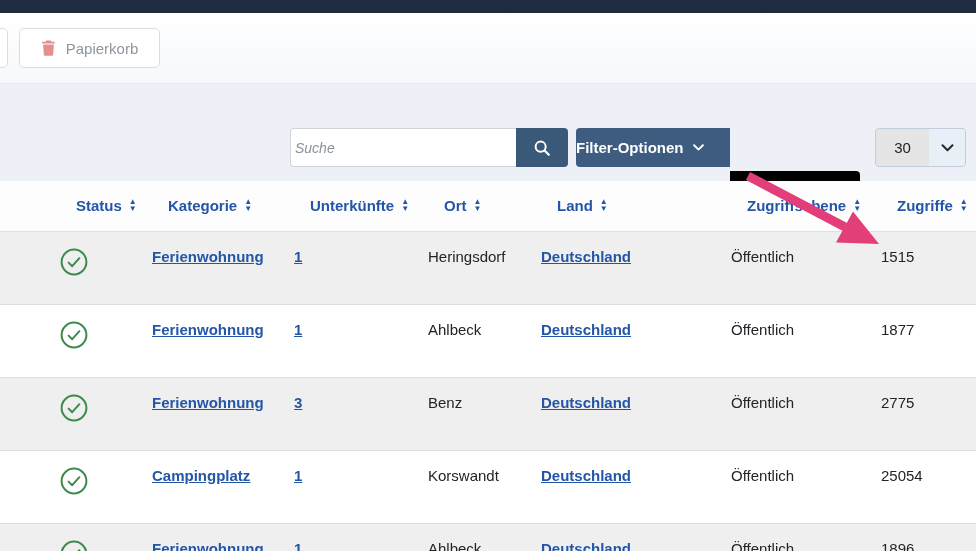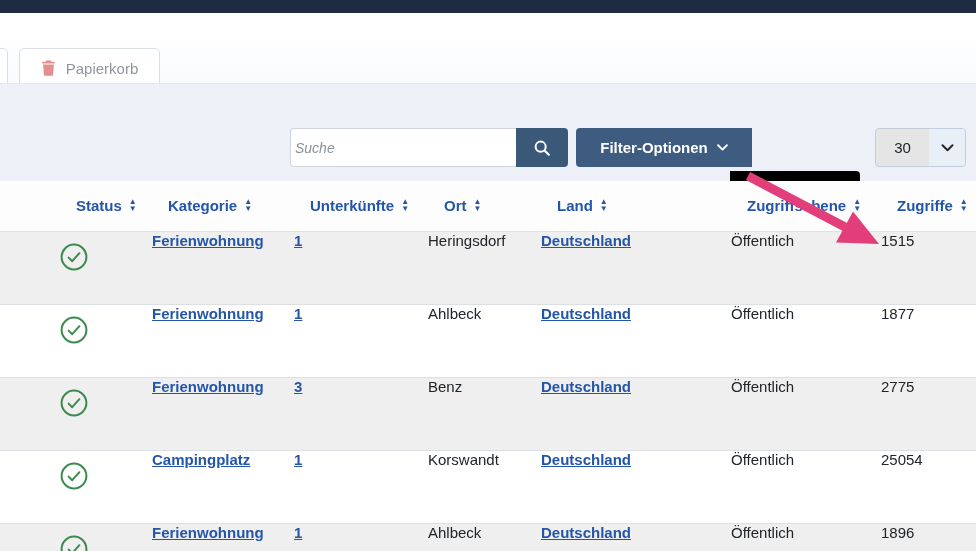--- a/index.html
+++ b/index.html
@@ -10,21 +10,20 @@
   }
   .page { position:relative; width:976px; height:551px; overflow:hidden; }
 
   
   .topbar { position:absolute; left:0; top:0; width:976px; height:13px; background:#1f2b40; }
 
   
   .toolbar {
     position:absolute; left:0; top:13px; width:976px; height:70px;
     background:linear-gradient(#ffffff,#f6f8fb);
-    margin-top:20px;
   }
   .tbtn {
     position:absolute; top:15px; height:40px;
     background:#ffffff; border:1px solid #d9dee4; border-radius:5px;
     display:flex; align-items:center; justify-content:center; gap:10px;
     font-size:15px; cursor:pointer; padding:0 18px;
   }
   .tbtn-cut { left:-132px; width:140px; }
   .tbtn-trash { left:19px; width:141px; color:#8f969e; }
   .tbtn-options { left:838px; width:128px; color:#333a41; }
@@ -42,24 +41,24 @@
     padding:0 4px; font-size:14px; font-family:inherit; color:#212529; background:#fff;
     outline:none;
   }
   .search-input::placeholder { color:#8a9299; font-style:italic; }
   .search-btn {
     position:absolute; left:516px; top:128px; width:52px; height:39px;
     background:#3a5878; border:none; border-radius:0 4px 4px 0;
     display:flex; align-items:center; justify-content:center; cursor:pointer;
   }
   .filter-btn {
-    position:absolute; left:576px; top:128px; width:176px; height:39px;
+    position:absolute; left:576px; top:128px; width:154px; height:39px;
     background:#3d5c80; border:none; border-radius:4px 0 0 4px;
     color:#fff; font-size:15px; font-weight:bold; font-family:inherit;
-    display:flex; align-items:center; justify-content:center; gap:9px; cursor:pointer;
+    display:flex; align-items:center; gap:9px; cursor:pointer;
   }
   .reset-btn {
     position:absolute; left:730px; top:128px; width:130px; height:39px;
     background:#000000; border:none; border-radius:0 4px 4px 0;
     color:#fff; font-size:15px; font-family:inherit;
     display:flex; align-items:center; justify-content:center; cursor:pointer;margin-top:43px;
   }
   .page-size {
     position:absolute; left:875px; top:128px; width:91px; height:39px;
     background:#e5e5e5; border:1px solid #c2cddc; border-radius:4px;
@@ -72,21 +71,21 @@
   table.grid {
     position:absolute; left:0; top:181px; width:976px;
     border-collapse:collapse; table-layout:fixed; background:#fff;
   }
   table.grid th {
     height:50px; text-align:left; vertical-align:middle;
     font-size:15px; font-weight:bold; color:#2456a8; background:#fdfdfe;
     border-bottom:1px solid #dde1e6; cursor:pointer; white-space:nowrap;
   }
   table.grid td {
-    height:73px; vertical-align:top; 
+    height:73px; vertical-align:top; padding-top:16px;
     font-size:15px; color:#212529; white-space:nowrap;
   }
   table.grid tr.r-odd td  { background:#efefef; }
   table.grid tr.r-even td { background:#ffffff; }
   table.grid tbody tr + tr td { border-top:1px solid #dcdfe3; }
   td.c-status, th.c-status { padding-left:60px; }
   td.c-status { padding-top:11px; }
   .th-inner { display:inline-flex; align-items:center; gap:7px;margin-left:16px; }
   .sort { display:inline-flex; flex-direction:column; color:#2456a8; }
   .sort i { font-style:normal; font-size:8px; line-height:6.5px; }

